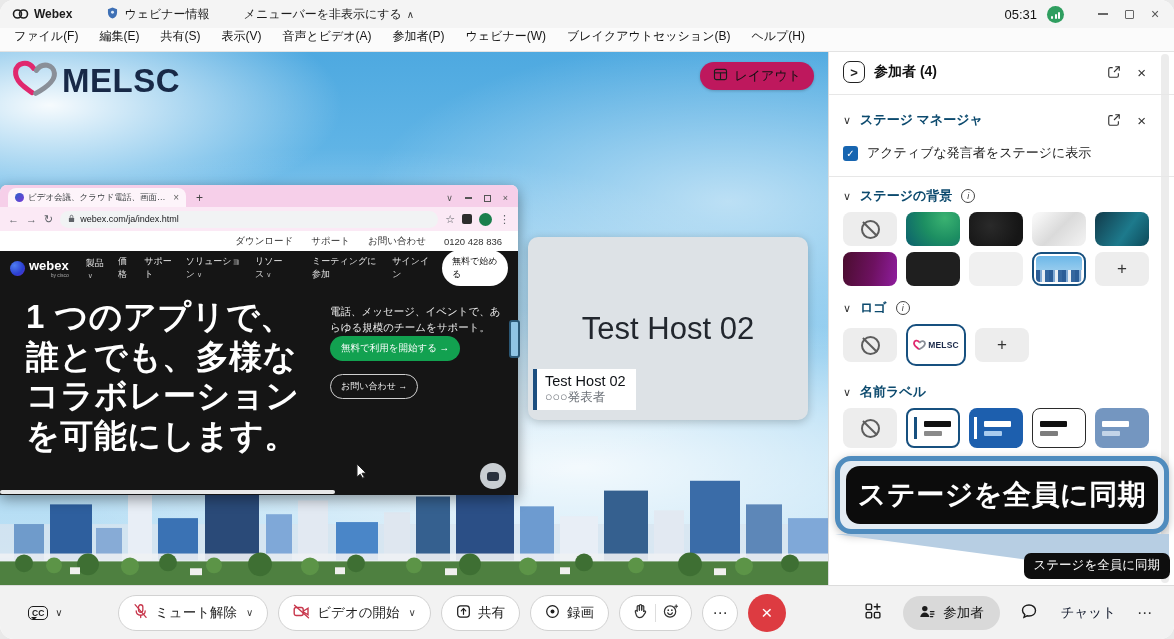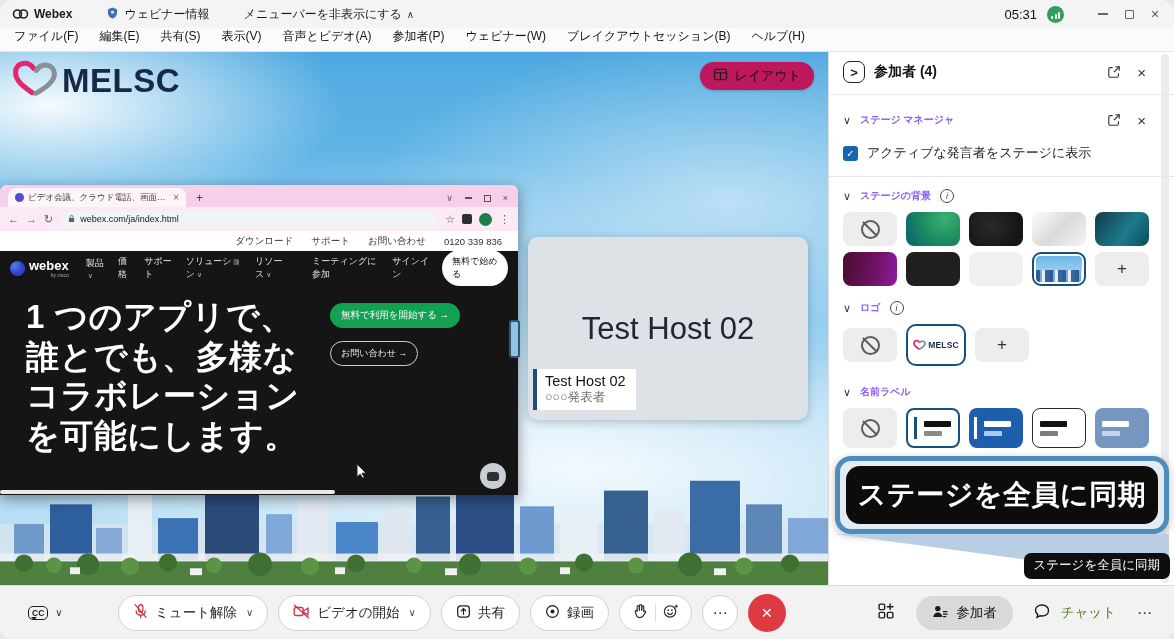--- a/index.html
+++ b/index.html
@@ -95,21 +95,21 @@
   .tl-n { font-size:14.5px; color:#0f1216; }
   .tl-r { font-size:12.5px; color:#6a6f76; }
 
   
   .sidebar { width:346px; position:relative; background:#fff; border-left:1px solid #ddd; }
   .scroll-strip { position:absolute; right:5px; top:2px; bottom:2px; width:8px; background:#ececec; border-radius:4px; }
   .s-row { position:absolute; left:14px; right:28px; display:flex; align-items:center; }
   .divider { position:absolute; left:0; right:0; height:1px; background:#e7e7e7; }
   .expand-btn { width:22px; height:22px; border:1.6px solid #222; border-radius:7px; display:inline-flex; align-items:center; justify-content:center; font-size:13px; font-weight:bold; color:#222; margin-right:9px; cursor:pointer; }
   .sr-title { font-size:14px; font-weight:bold; color:#111; }
-  .sr-title2 { font-size:10px; font-weight:600; color:#8b5cf6;font-family:Liberation Serif, serif; }
+  .sr-title2 { font-size:13px; font-weight:600; color:#0c4a6e; }
   .sr-sp { flex:1; }
   .ic-pop { display:inline-flex; margin-right:16px; cursor:pointer; }
   .ic-x { font-size:15px; color:#333; cursor:pointer; }
   .chev-d { font-size:11px; color:#333; margin-right:9px; }
   .cbx { width:15px; height:15px; background:#1765b0; border-radius:3px; display:inline-flex; align-items:center; justify-content:center; color:#fff; font-size:10px; margin-right:9px; cursor:pointer; }
   .cbx-label { font-size:13px; color:#222; }
   .info-i { width:14px; height:14px; border:1.2px solid #444; border-radius:50%; display:inline-flex; align-items:center; justify-content:center; font-size:9px; color:#444; margin-left:9px; font-style:italic; }
   .th-row { position:absolute; left:14px; display:flex; gap:9px; align-items:center; }
   .th { width:54px; height:34px; border-radius:8px; display:flex; align-items:center; justify-content:center; cursor:pointer; flex:none; }
   .th-gray { background:#ededed; }
@@ -157,21 +157,21 @@
   .cc-badge { position:relative; border:1.5px solid #1c1c1c; border-radius:5px; padding:1px 3px; font-size:8.5px; font-weight:bold; color:#1c1c1c; }
   .cc-badge::after { content:""; position:absolute; left:2px; bottom:-4px; border:3px solid transparent; border-top-color:#1c1c1c; }
   .cb-chev { font-size:10px; color:#333; }
   .cb-center { position:absolute; left:118px; top:0; height:100%; display:flex; align-items:center; gap:10px; }
   .pill { display:flex; align-items:center; gap:7px; height:36px; padding:0 14px; background:#fff; border:1px solid #d2d2d2; border-radius:18px; font-size:13.5px; color:#1c1c1c; cursor:pointer; font-family:inherit; }
   .pill .chv { font-size:10px; color:#444; margin-left:2px; }
   .vdiv { width:1px; height:18px; background:#ddd; }
   .circ { width:36px; height:36px; border-radius:50%; background:#fff; border:1px solid #d2d2d2; display:flex; align-items:center; justify-content:center; font-size:15px; color:#333; cursor:pointer; }
   .leave { width:38px; height:38px; border-radius:50%; background:#dd3b41; border:none; display:flex; align-items:center; justify-content:center; color:#fff; font-size:19px; cursor:pointer; }
   .cb-right { position:absolute; right:22px; top:0; height:100%; display:flex; align-items:center; gap:21px; }
-  .flatbtn { display:flex; align-items:center; gap:11px; font-size:13.5px; color:#4d7c0f; cursor:pointer; background:none; border:none; font-family:inherit; }
+  .flatbtn { display:flex; align-items:center; gap:24px; font-size:13.5px; color:#0f172a; cursor:pointer; background:none; border:none; font-family:inherit; }
   .pill-active { display:flex; align-items:center; gap:8px; height:34px; padding:0 16px; background:#d9d9d9; border-radius:17px; font-size:13.5px; color:#111; cursor:pointer; border:none; font-family:inherit; }
   .more-dots { font-size:15px; color:#333; cursor:pointer; }
 </style>
 </head>
 <body>
 
 <div id="app">
 
   <div class="titlebar">
     <span class="tb-logo">
@@ -341,21 +341,21 @@
           </div>
           <span>☆</span>
           <span class="sqic"></span>
           <span class="avatar"></span>
           <span>⋮</span>
         </div>
         <div class="utility">
           <span>ダウンロード</span>
           <span>サポート</span>
           <span>お問い合わせ</span>
-          <span>0120 339 836</span>
+          <span>0120 428 836</span>
         </div>
         <div class="site">
           <div class="site-head">
             <span class="slogo">
               <span class="slogo-ball"></span>
               <span class="slogo-txt">
                 <b>webex</b>
                 <i>by cisco</i>
               </span>
             </span>
@@ -367,20 +367,21 @@
               <span><span>リソース</span><span class="chv">∨</span></span>
             </span>
             <span class="sp"></span>
             <span class="s-link">ミーティングに参加</span>
             <span class="s-link">サインイン</span>
             <span class="s-cta">無料で始める</span>
           </div>
           <div class="hero">
             <div class="hero-title">1 つのアプリで、誰とでも、多様なコラボレーションを可能にします。</div>
             <div class="hero-side">
+              <p>電話、メッセージ、イベントで、あらゆる規模のチームをサポート。</p>
               <span class="btn-green">無料で利用を開始する →</span><br>
               <span class="btn-line">お問い合わせ →</span>
             </div>
           </div>
           <svg class="cursor" width="12" height="16" viewBox="0 0 12 16">
               <path d="M1 1l9 9-4 .3 2.4 4-1.8.9-2.4-4L1 14z" fill="#fff" stroke="#222" stroke-width="1"></path>
             </svg>
           <span class="chatw">
               <i></i>
             </span>

